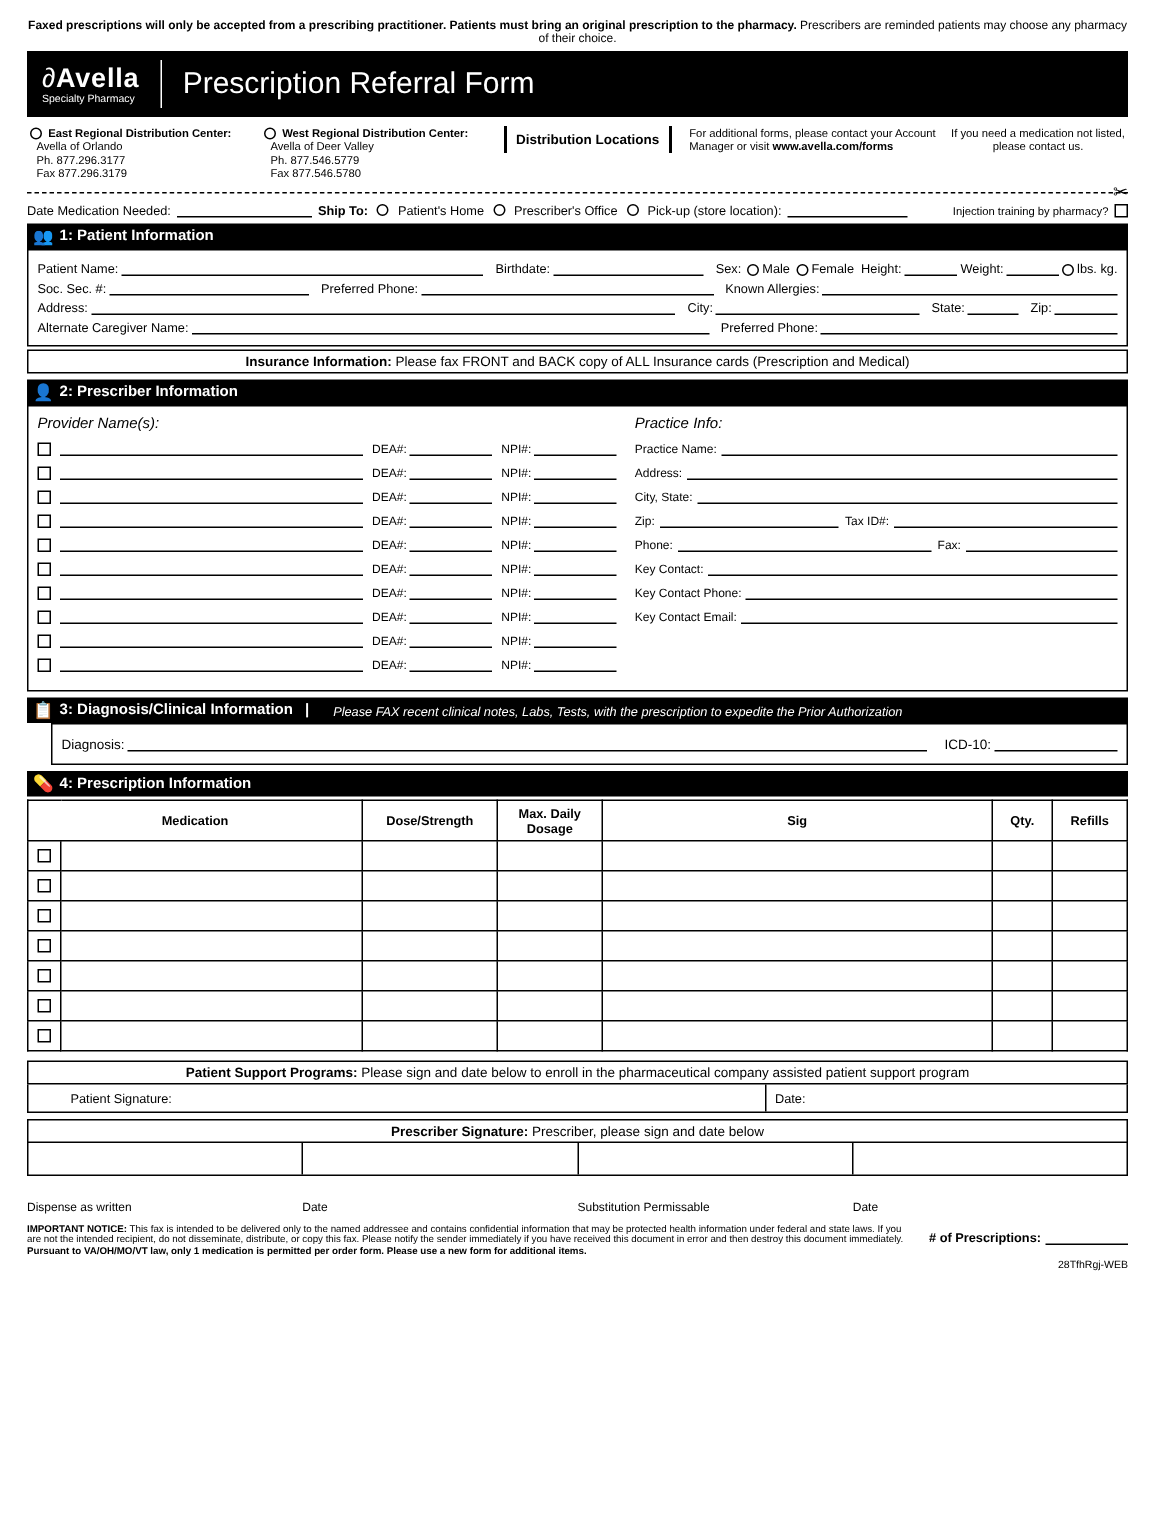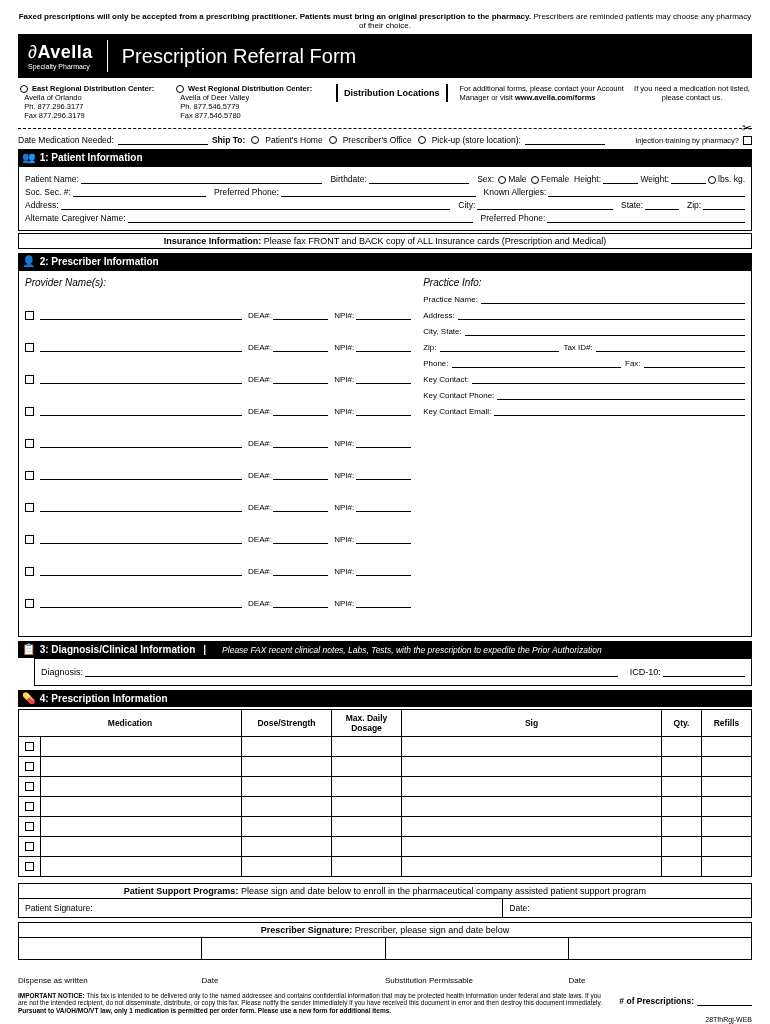--- a/index.html
+++ b/index.html
@@ -27,38 +27,38 @@
   .box { border: 1px solid #000; padding: 4px 6px; font-size: 8.5px; }
   .field-row { display: flex; gap: 8px; margin: 3px 0; align-items: flex-end; }
   .field { display: flex; align-items: flex-end; }
   .field label { white-space: nowrap; margin-right: 2px; }
   .field .blank { border-bottom: 1px solid #000; flex: 1; height: 10px; min-width: 20px; }
   .ins-bar { border: 1px solid #000; text-align: center; font-size: 9px; padding: 2px; margin-top: 2px; }
   .prescriber-box { border: 1px solid #000; padding: 6px; display: flex; gap: 12px; }
   .provider-col { flex: 1.2; }
   .practice-col { flex: 1; }
   .col-title { font-style: italic; font-size: 10px; margin-bottom: 6px; }
-  .prov-row { display: flex; align-items: flex-end; gap: 6px; margin: 22px 0; font-size: 8px; }
+  .prov-row { display: flex; align-items: flex-end; gap: 6px; margin: 6px 0; font-size: 8px; }
   .prov-row .cb { width: 9px; height: 9px; border: 1px solid #000; flex-shrink: 0; }
   .prov-row .nm { border-bottom: 1px solid #000; flex: 1; height: 10px; }
   .prov-row .dea { display: flex; align-items: flex-end; }
   .prov-row .dea .blank, .prov-row .npi .blank { border-bottom: 1px solid #000; width: 55px; height: 10px; margin-left: 2px; }
   .prov-row .npi { display: flex; align-items: flex-end; }
   .practice-row { display: flex; align-items: flex-end; margin: 6px 0; font-size: 8px; }
   .practice-row label { white-space: nowrap; margin-right: 3px; }
   .practice-row .blank { border-bottom: 1px solid #000; flex: 1; height: 10px; }
   .diag-box { border: 1px solid #000; padding: 8px 6px; display: flex; gap: 12px; margin-left: 16px; }
   table.rx { width: 100%; border-collapse: collapse; border: 1px solid #000; margin-top: 2px; }
   table.rx th, table.rx td { border: 1px solid #000; font-size: 8.5px; padding: 3px 4px; text-align: center; }
   table.rx th { font-weight: bold; height: 24px; }
   table.rx td { height: 20px; }
   table.rx td.cb-cell { width: 22px; }
   table.rx td.cb-cell .cb { width: 9px; height: 9px; border: 1px solid #000; margin: 0 auto; }
   .support-bar { border: 1px solid #000; text-align: center; font-size: 9px; padding: 2px; margin-top: 6px; }
-  .sig-row { display: flex; border-left: 1px solid #000; border-right: 1px solid #000; border-bottom: 1px solid #000; font-size: 8.5px; }
+  .sig-row { display: flex; border-left: 1px solid #000; border-right: 1px solid #000; border-bottom: 1px solid #000; font-size: 8.5px; padding-left: 22px; }
   .sig-row > div { padding: 4px 6px; }
   .sig-row .sig { flex: 2; border-right: 1px solid #000; }
   .sig-row .date { flex: 1; }
   .presc-sig-bar { border: 1px solid #000; text-align: center; font-size: 9px; padding: 2px; margin-top: 4px; }
   .presc-sig-row { display: flex; border-left: 1px solid #000; border-right: 1px solid #000; border-bottom: 1px solid #000; height: 22px; }
   .presc-sig-row > div { flex: 1; border-right: 1px solid #000; }
   .presc-sig-row > div:last-child { border-right: none; }
   .bottom-labels { display: flex; font-size: 8px; margin-top: 16px; }
   .bottom-labels > div { flex: 1; }
   .notice { font-size: 6.5px; margin-top: 4px; line-height: 1.15; }

